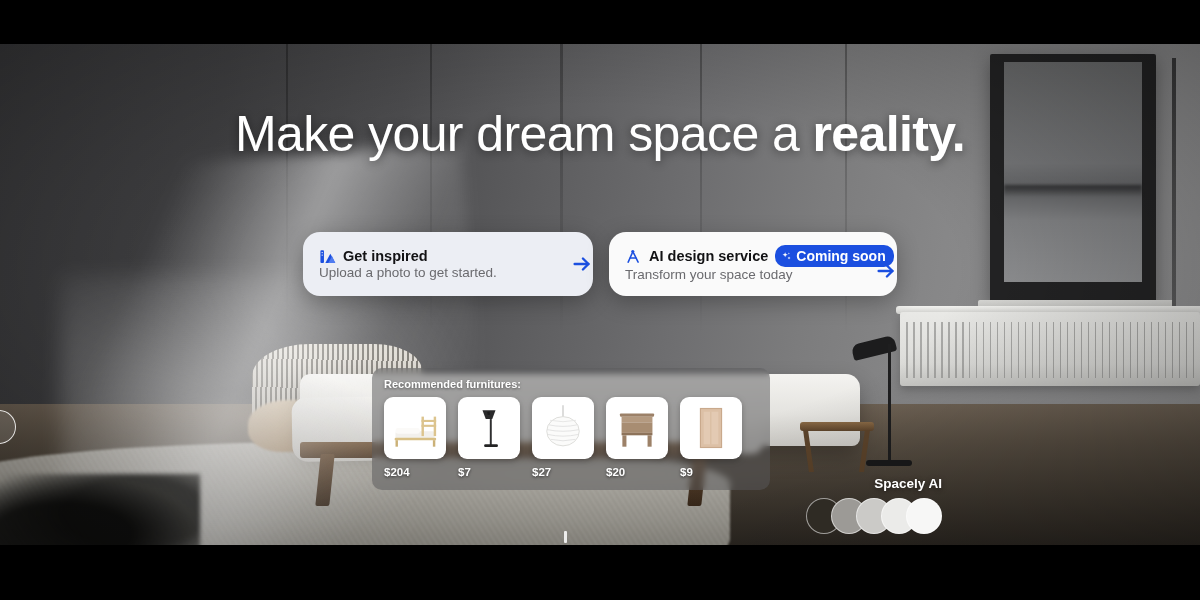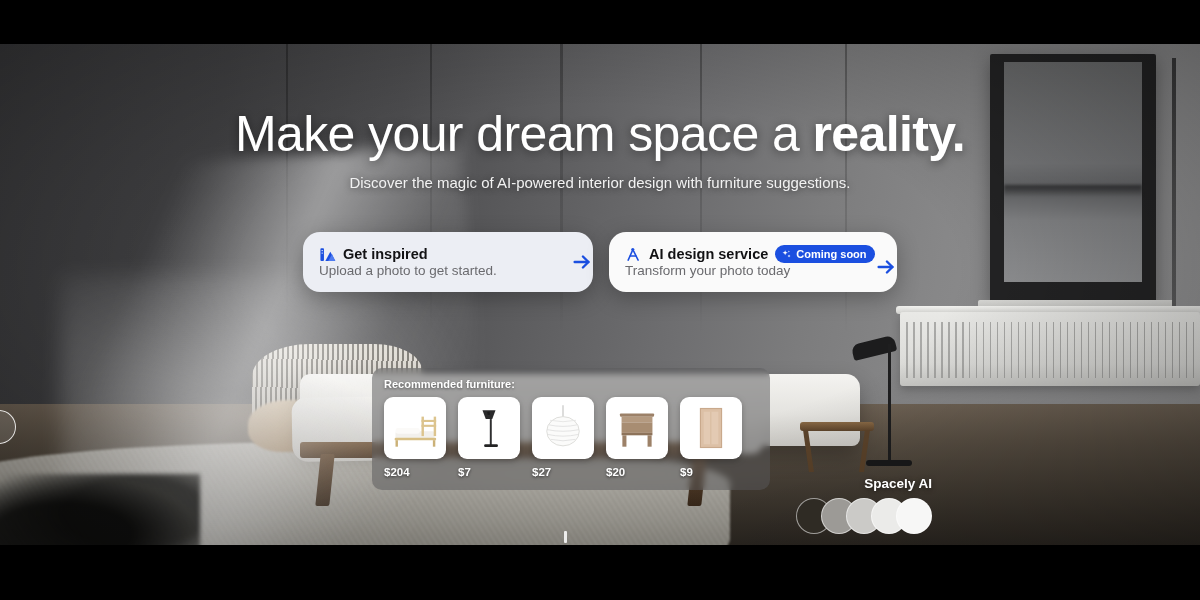--- a/index.html
+++ b/index.html
@@ -224,21 +224,21 @@
   .cta-body { flex: 1; min-width: 0; }
   .cta-title-row { display: flex; align-items: center; gap: 7px; }
   .cta-title { font-size: 14.5px; font-weight: 700; color: #121214; white-space: nowrap; }
   .cta-sub { margin-top: 0; font-size: 13.5px; color: #6a6a6e; white-space: nowrap; }
   .cta-icon { width: 17px; height: 17px; flex: none; }
   .cta-arrow { width: 22px; height: 22px; flex: none; margin-left: 8px; }
 
   .badge {
     display: inline-flex; align-items: center; gap: 4px;
     background: #1b4fe0; color: #fff;
-    font-size: 11px; font-weight: 700;
+    font-size: 14px; font-weight: 700;
     padding: 3px 8px 3px 6px; border-radius: 10px; white-space: nowrap;
   }
   .badge svg { width: 11px; height: 11px; flex: none; }
 
   
   .reco {
     position: absolute; left: 372px; top: 368px; width: 398px;
     padding: 10px 12px 12px 12px;
     background: rgba(88,88,90,.52);
     border-radius: 10px;
@@ -257,21 +257,21 @@
     box-shadow: 0 2px 6px rgba(0,0,0,.25); overflow: hidden;
   }
   .thumb svg { width: 52px; height: 52px; }
   .price {
     margin-top: 7px; font-size: 11.5px; font-weight: 700; color: #fff;
     text-shadow: 0 1px 3px rgba(0,0,0,.6);
   }
 
   
   .brand {
-    position: absolute; right: 40px; top: 476px; z-index: 26; text-align: right;
+    position: absolute; right: 30px; top: 476px; z-index: 26; text-align: right;
   }
   .brand-name {
     font-size: 13.5px; font-weight: 700; color: #fff;
     text-shadow: 0 1px 5px rgba(0,0,0,.55); margin-bottom: 7px;
   }
   .palette { display: flex; align-items: center; justify-content: flex-end; }
   .swatch {
     width: 36px; height: 36px; border-radius: 50%;
     border: 1px solid rgba(255,255,255,.55);
     margin-left: -11px;
@@ -328,21 +328,20 @@
     <div class="beam"></div>
     <div class="beam2"></div>
     <div class="foliage"></div>
     <div class="vignette"></div>
   </div>
 
   <div class="carousel-prev"></div>
 
   <div class="hero">
     <h1><span>Make your dream space a </span><b>reality.</b></h1>
-    <p>Discover the magic of AI-powered interior design with furniture suggestions.</p>
   </div>
 
   <div class="cta-row">
 
     <div class="cta primary">
       <div class="cta-body">
         <div class="cta-title-row">
           <span class="cta-icon">
             <svg viewBox="0 0 24 24" fill="none">
               <rect x="2" y="3" width="5" height="18" rx="1.3" fill="#1b4fe0"></rect>
@@ -378,33 +377,33 @@
           <span class="cta-title">AI design service</span>
           <span class="badge">
             <svg viewBox="0 0 24 24" fill="#fff">
               <path d="M9 2.5l1.5 4.2L14.7 8.2 10.5 9.7 9 13.9 7.5 9.7 3.3 8.2l4.2-1.5z"></path>
               <path d="M17.5 12l.9 2.4 2.4.9-2.4.9-.9 2.4-.9-2.4-2.4-.9 2.4-.9z"></path>
               <path d="M17.2 3.2l.6 1.6 1.6.6-1.6.6-.6 1.6-.6-1.6-1.6-.6 1.6-.6z"></path>
             </svg>
             <span>Coming soon</span>
           </span>
         </div>
-        <div class="cta-sub">Transform your photo today</div>
+        <div class="cta-sub">Transform your space today</div>
       </div>
       <span class="cta-arrow">
         <svg viewBox="0 0 24 24" fill="none" stroke="#1b4fe0" stroke-width="2.6" stroke-linecap="round" stroke-linejoin="round">
           <path d="M4 12h15"></path>
             <path d="M13 6l6 6-6 6"></path>
         </svg>
       </span>
     </div>
   </div>
 
   <div class="reco">
-    <div class="reco-title">Recommended furniture:</div>
+    <div class="reco-title">Recommended furnitures:</div>
     <div class="reco-list">
 
       <div class="reco-item">
         <div class="thumb">
           <svg viewBox="0 0 64 64">
             <rect x="8" y="36" width="48" height="9" rx="2" fill="#f2f0ec"></rect>
             <rect x="8" y="32" width="30" height="7" rx="3" fill="#fbfaf8"></rect>
             <rect x="40" y="18" width="3" height="24" fill="#dcc48e"></rect>
             <rect x="55" y="18" width="3" height="24" fill="#dcc48e"></rect>
             <rect x="40" y="22" width="18" height="2.6" fill="#dcc48e"></rect>

